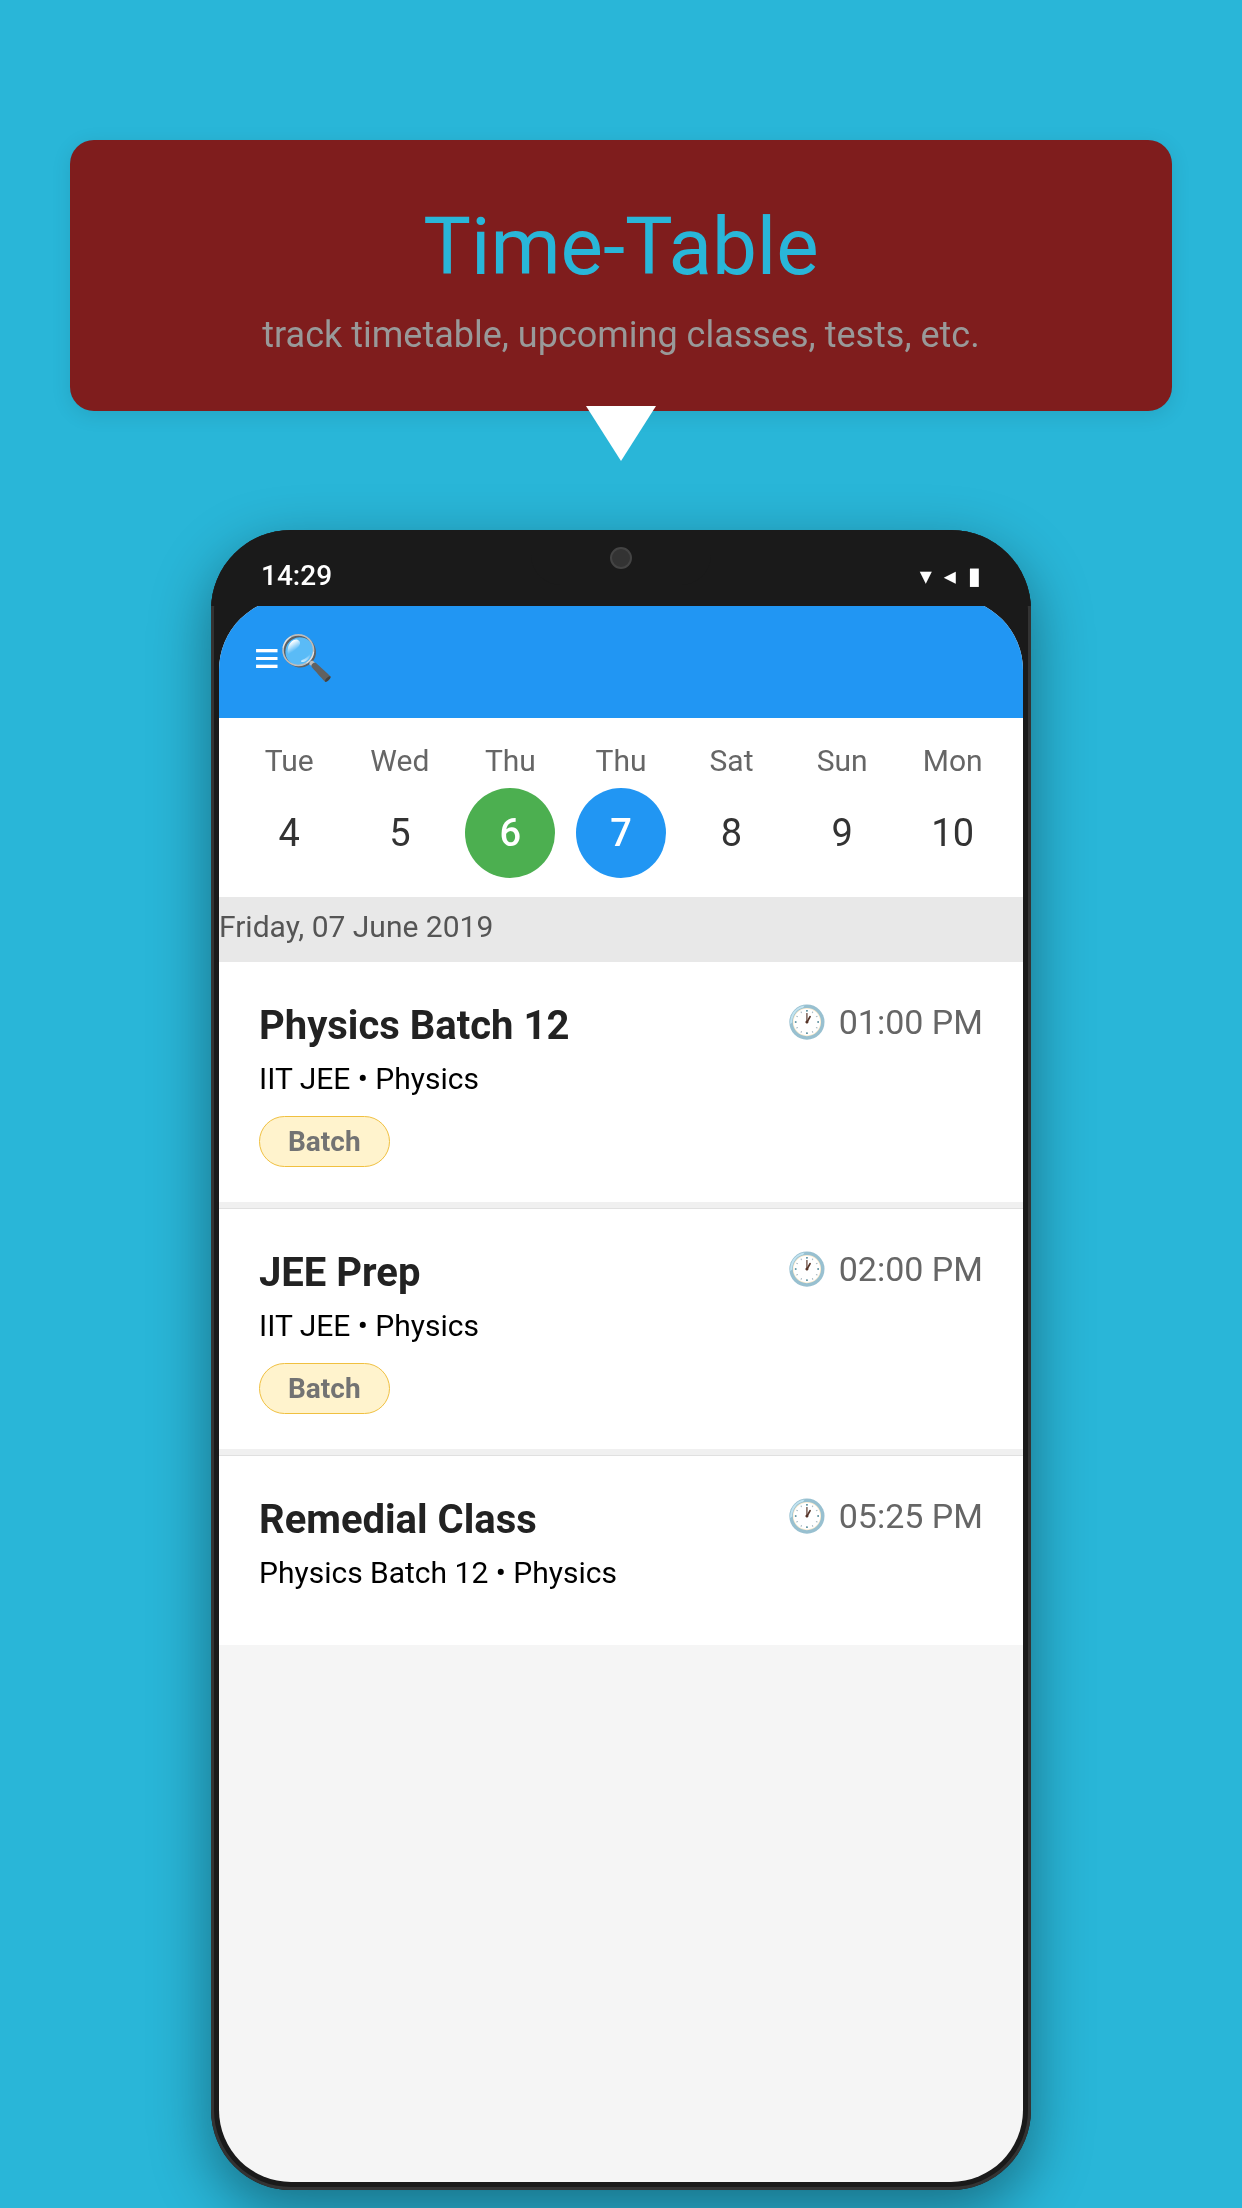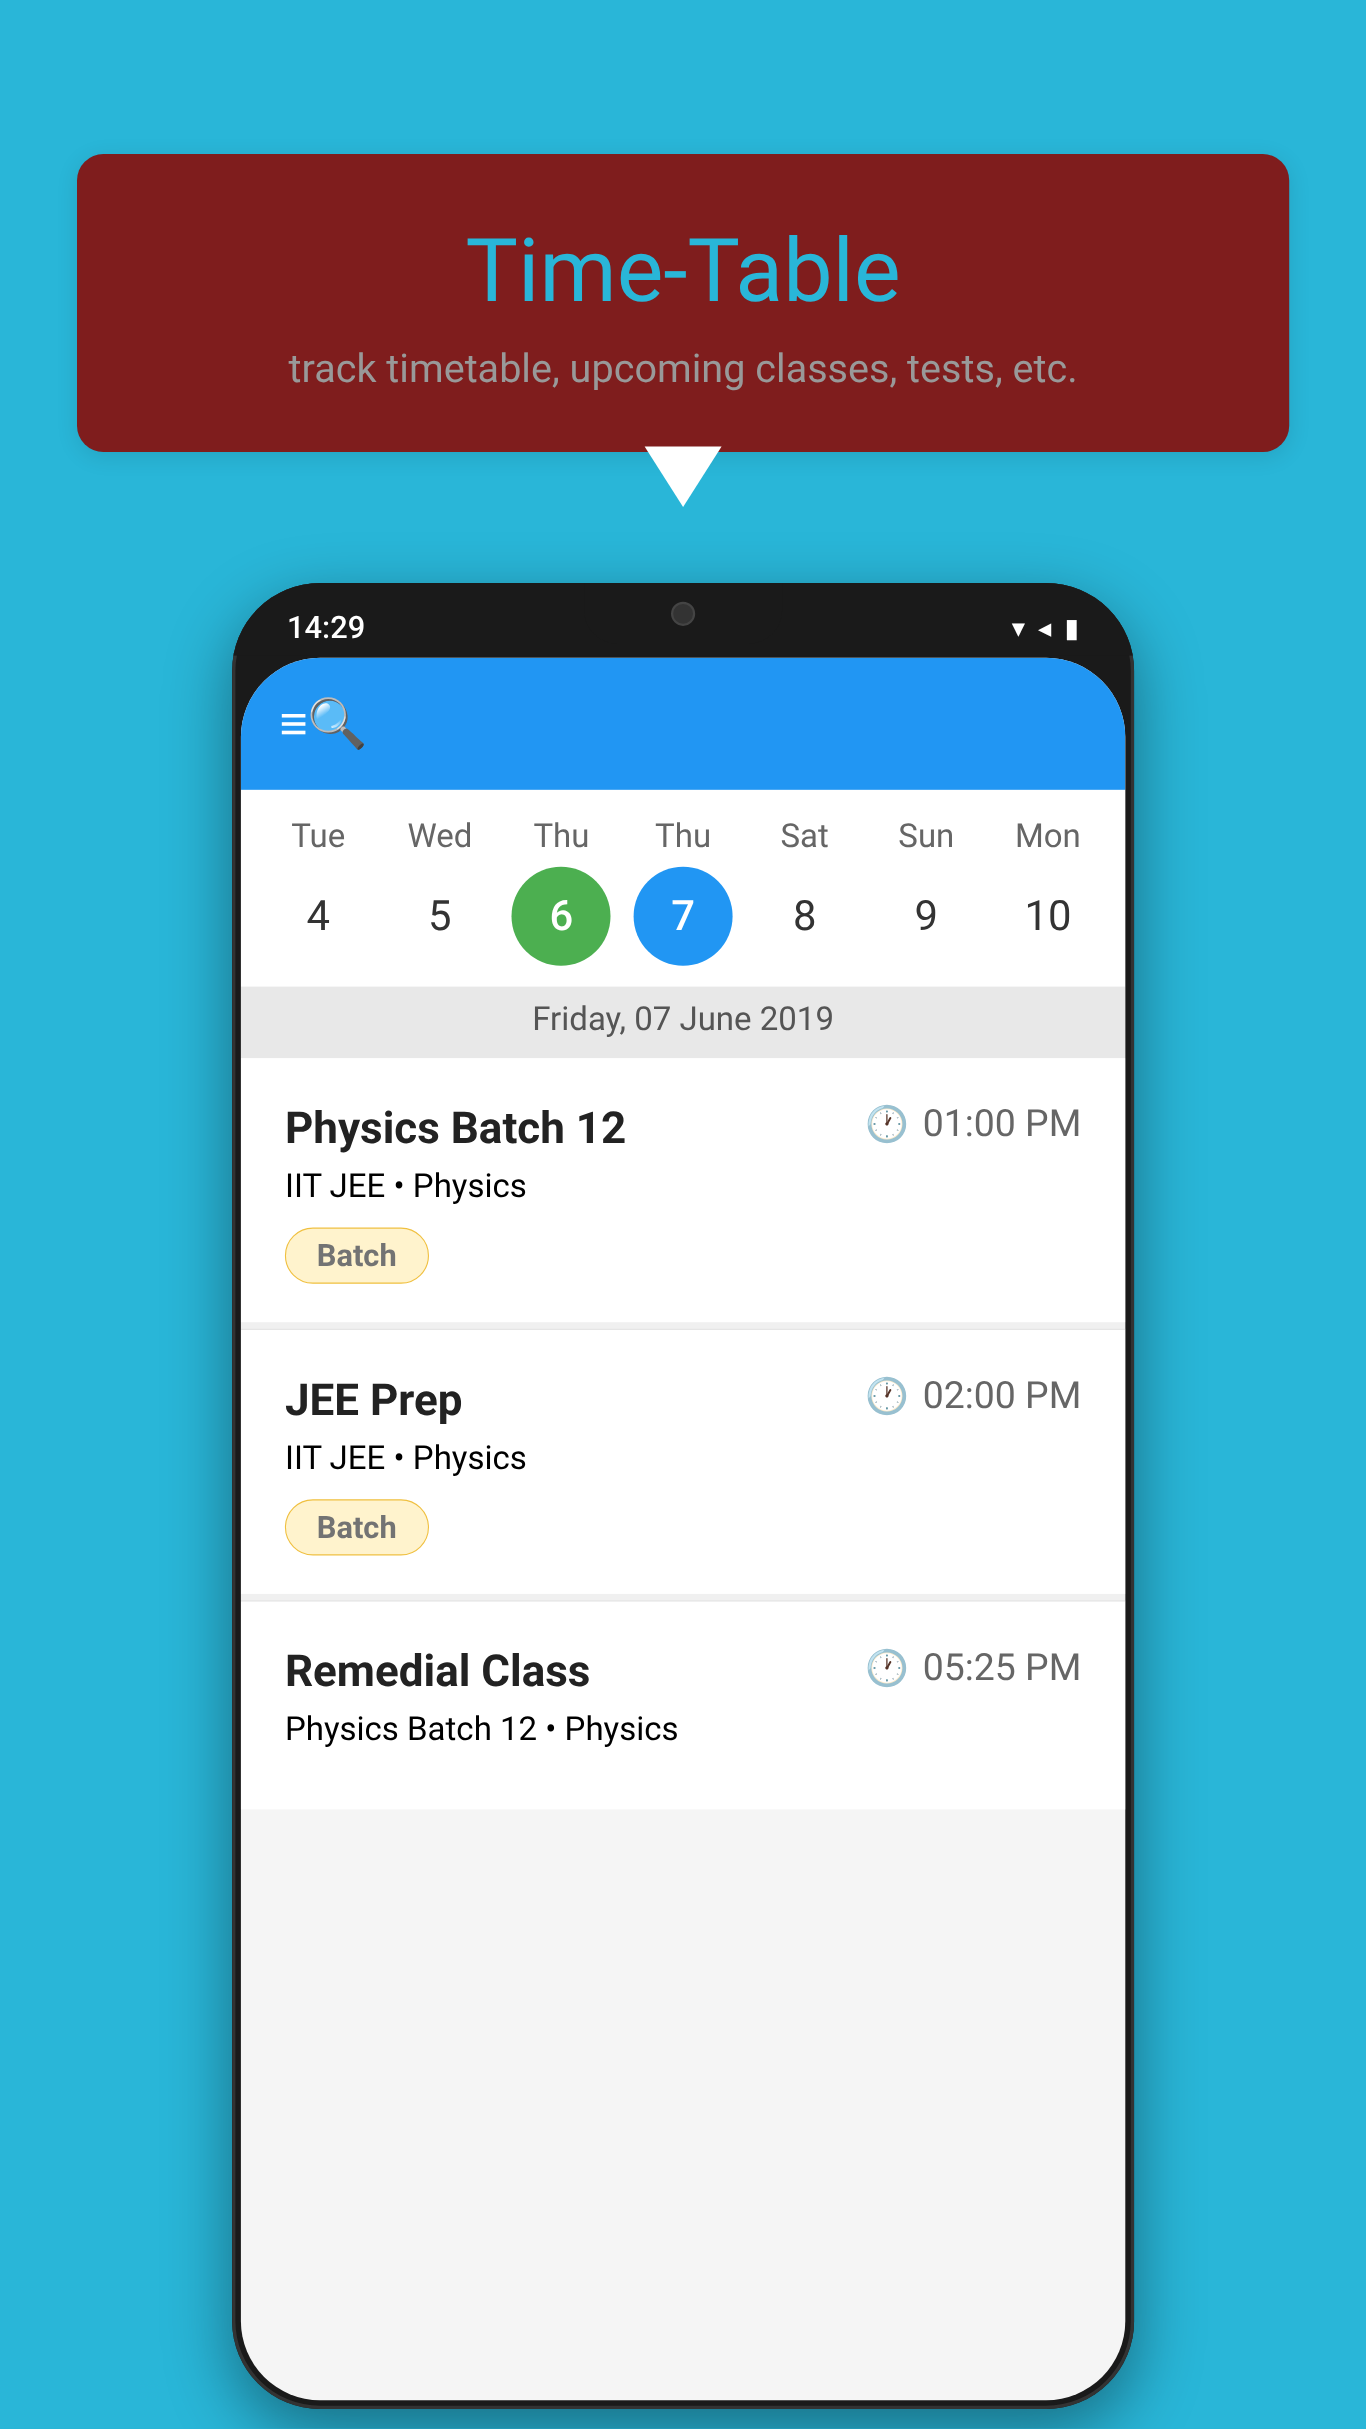--- a/index.html
+++ b/index.html
@@ -76,21 +76,21 @@
       box-shadow: 0 20px 60px rgba(0,0,0,0.4), inset 0 0 0 3px #333;
       overflow: hidden;
     }
 
     
     .phone-notch-bar {
       position: absolute;
       top: 0;
       left: 0;
       right: 0;
-      height: 66px;
+      height: 76px;
       background: #1a1a1a;
       z-index: 10;
       display: flex;
       align-items: center;
       justify-content: space-between;
       padding: 15px 50px 0;
     }
 
     .phone-time {
       color: white;
@@ -218,21 +218,21 @@
       font-weight: 500;
     }
 
     .day-number.selected {
       background: #2196F3;
       color: white;
       font-weight: 500;
     }
 
     .selected-date {
-      text-align: center;
+      text-align: left;
       font-size: 30px;
       color: #555;
       padding-bottom: 18px;
       background: #e8e8e8;
       padding-top: 12px;
     }
 
     
     .schedule-list {
       background: #f0f0f0;

